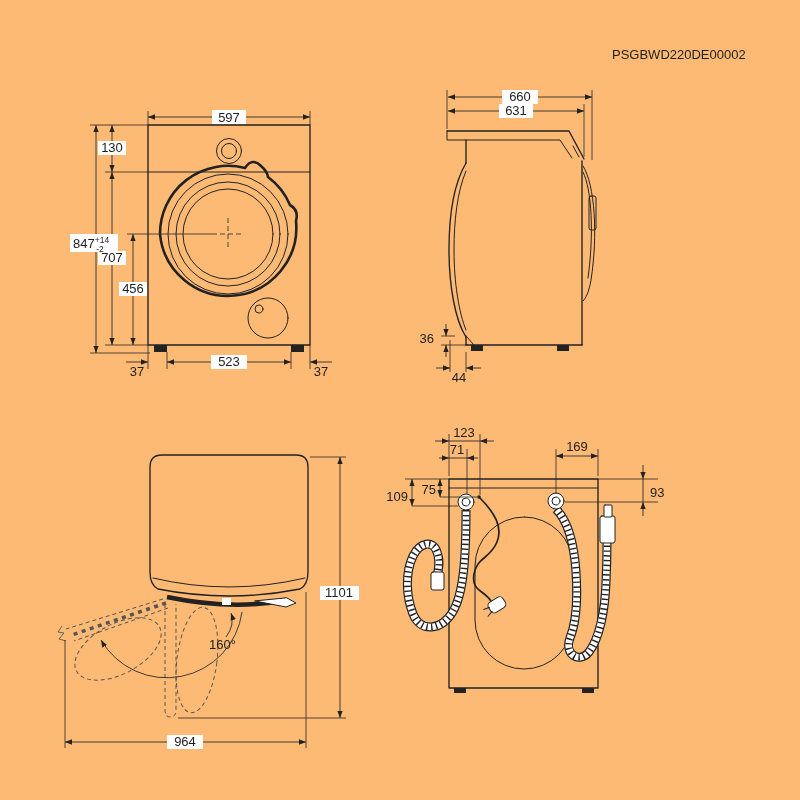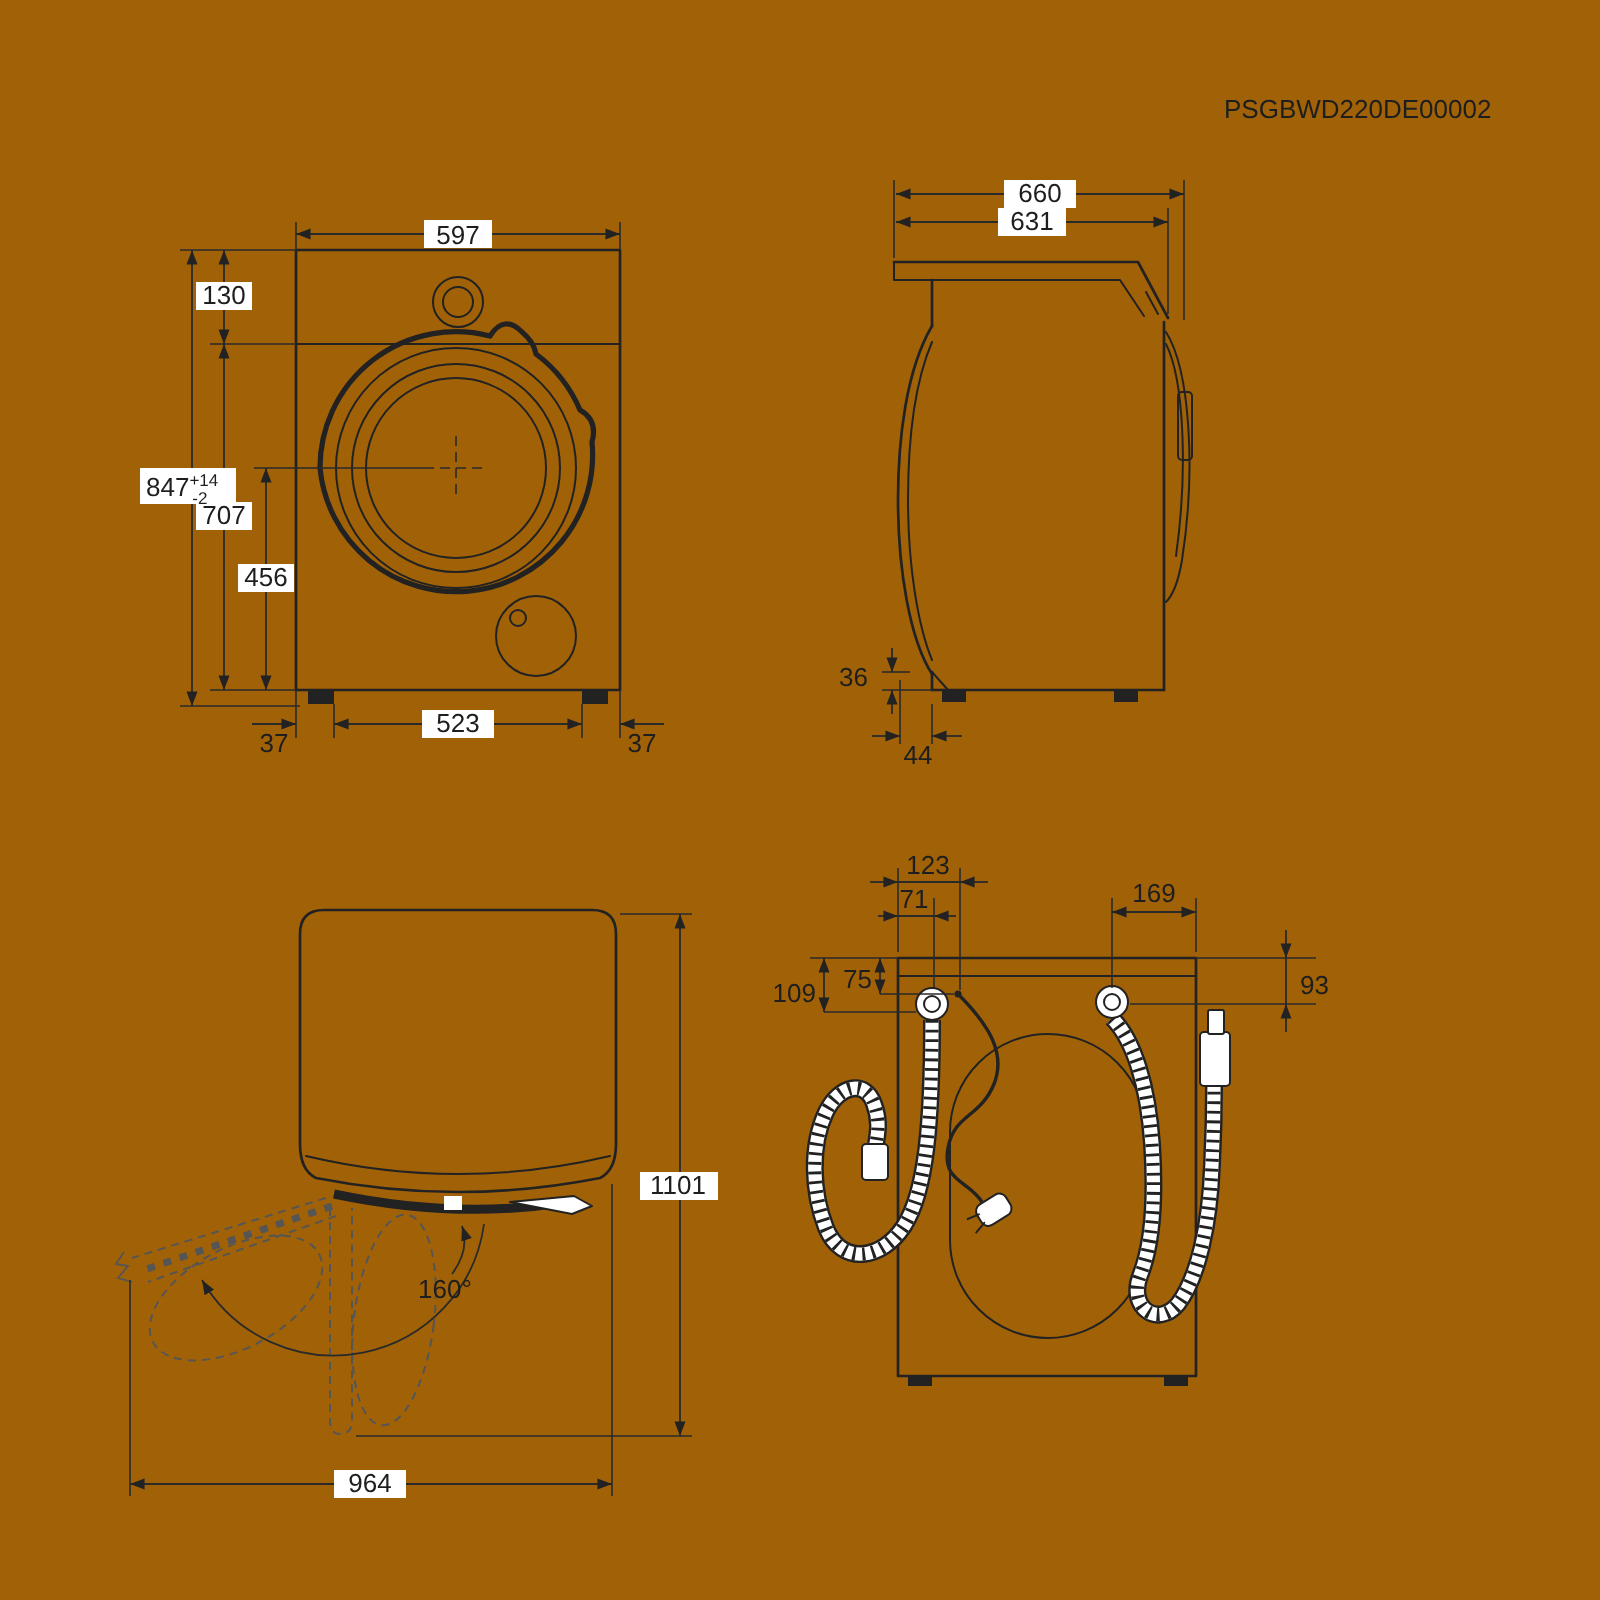--- a/index.html
+++ b/index.html
@@ -1,16 +1,16 @@
 <!DOCTYPE html>
 <html><head>
 <meta charset="utf-8">
 <style>
   html,body{margin:0;padding:0;background:#ffffff;}
-  .stage{position:relative;width:800px;height:800px;background:#a16207;overflow:hidden;}
+  .stage{position:relative;width:800px;height:800px;background:#fdba74;overflow:hidden;}
   text{font-family:"Liberation Sans",sans-serif;font-size:13px;fill:#1e1e1e;}
   .mid{text-anchor:middle;}
   .end{text-anchor:end;}
   .ln{stroke:#222;fill:none;stroke-width:1.35;stroke-linecap:round;stroke-linejoin:round;}
   .thin{stroke-width:1;}
   .thk{stroke-width:2.6;}
   .dim{stroke:#2a2a2a;fill:none;stroke-width:0.9;}
   .ext{stroke:#2a2a2a;fill:none;stroke-width:0.8;}
   .dash{stroke:#555;fill:none;stroke-width:1;stroke-dasharray:4 3;}
   .fillk{fill:#222;stroke:none;}

